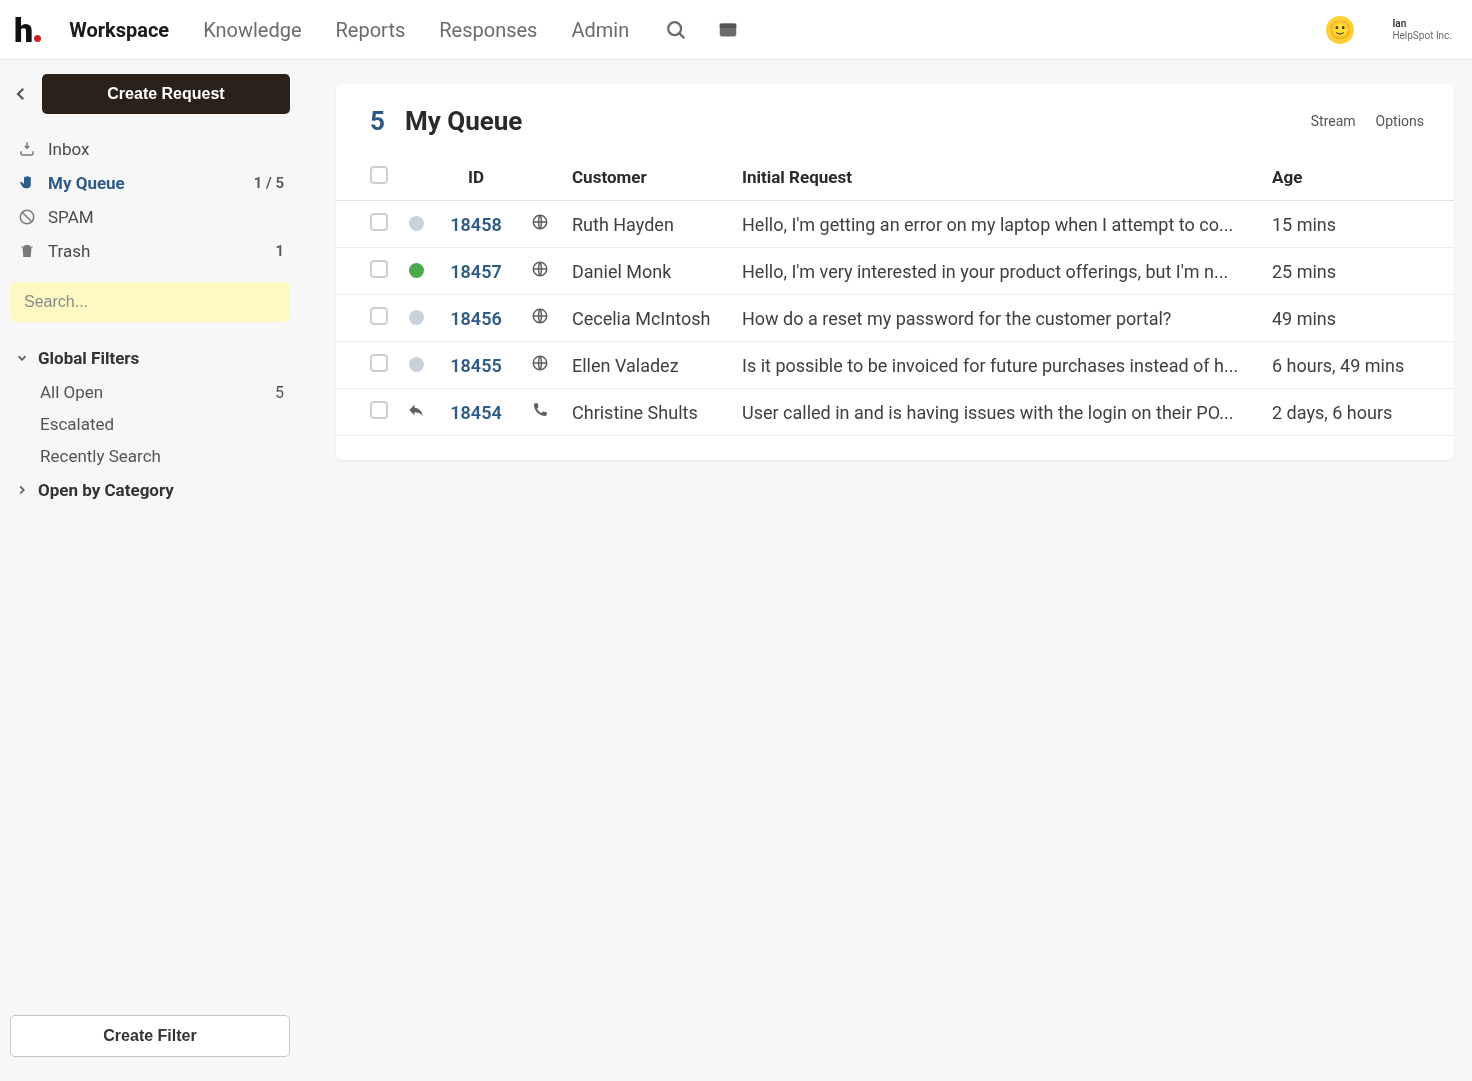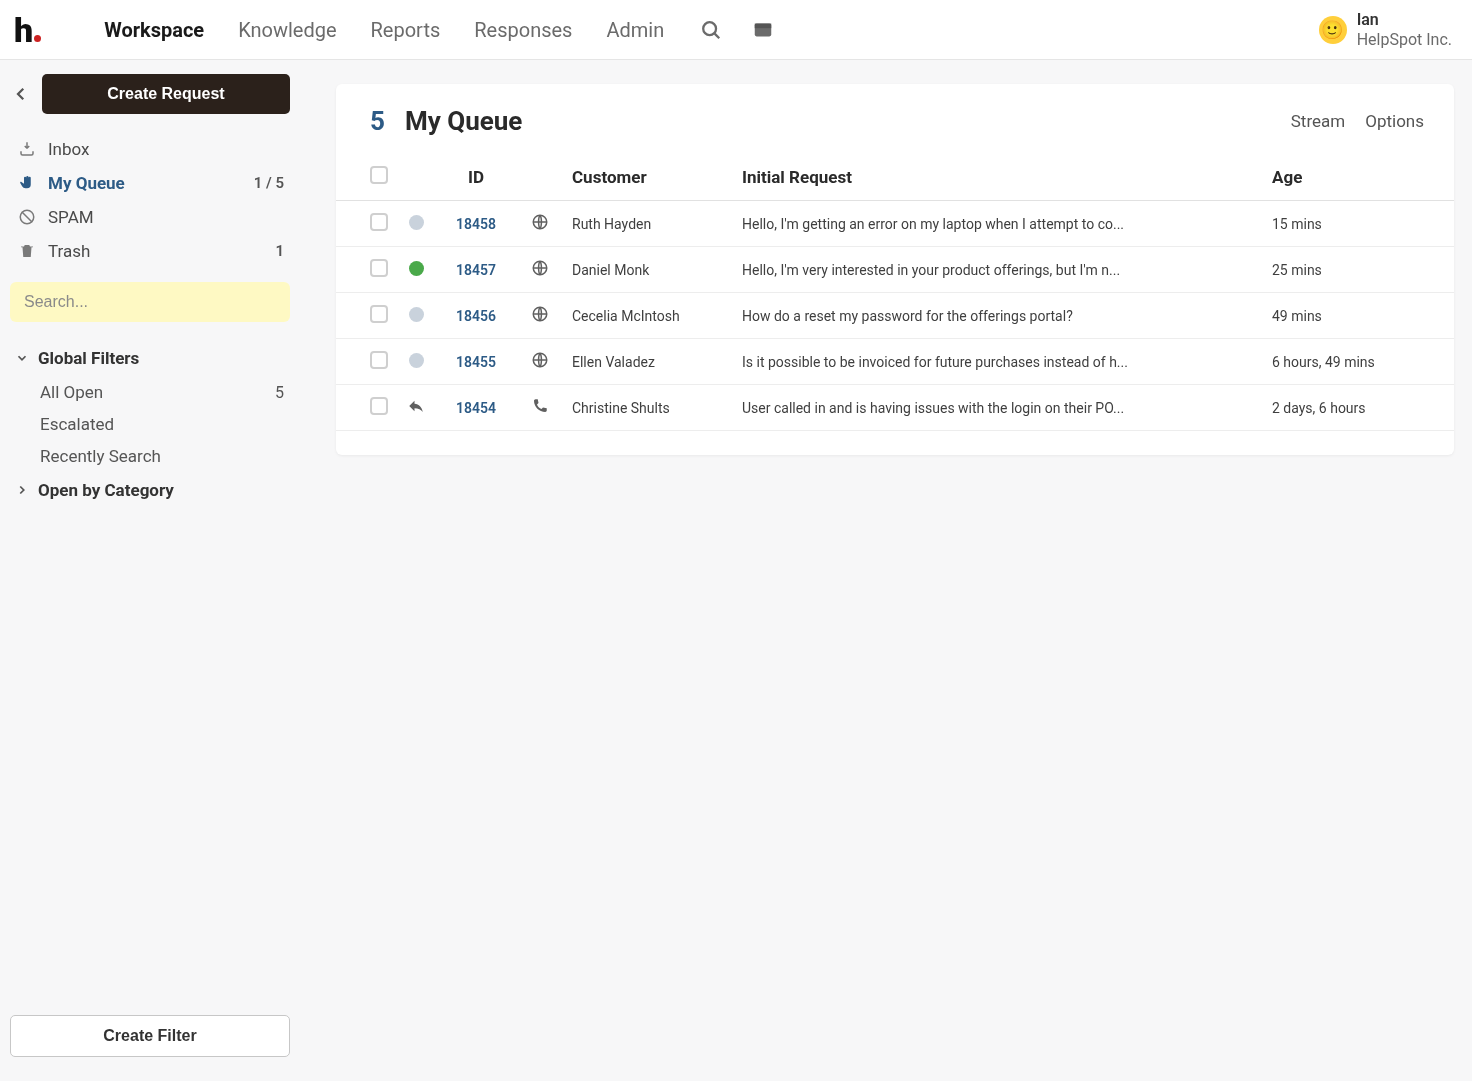--- a/index.html
+++ b/index.html
@@ -41,21 +41,20 @@
       height: 7px;
       border-radius: 50%;
       background: #cc2222;
       margin-left: 2px;
       margin-bottom: 4px;
     }
     .nav-items {
       display: flex;
       align-items: center;
       gap: 34px;
-      margin-left: 35px;
     }
     .nav-item {
       font-size: 20px;
       color: #6b6b6b;
       cursor: pointer;
     }
     .nav-item.active {
       color: #1a1a1a;
       font-weight: 700;
     }
@@ -82,22 +81,23 @@
       width: 28px;
       height: 28px;
       border-radius: 50%;
       background: #ffcf3b;
       display: flex;
       align-items: center;
       justify-content: center;
       font-size: 18px;
     }
     .user-block {
-      font-size: 16px;
+      font-size: 10px;
       line-height: 1.2;
+      margin-left: 28px;
     }
     .user-name { font-weight: 600; color: #333; }
     .user-org { color: #6b6b6b; }
 
     
     .layout {
       display: flex;
       height: calc(100% - 60px);
     }
     .sidebar {
@@ -252,40 +252,40 @@
       font-size: 26px;
       font-weight: 700;
       color: #2a2a2a;
     }
     .card-header-actions {
       margin-left: auto;
       display: flex;
       gap: 20px;
     }
     .card-action {
-      font-size: 17px;
+      font-size: 14px;
       color: #555;
       cursor: pointer;
     }
 
     
     table.requests {
       width: 100%;
       border-collapse: collapse;
     }
     table.requests thead th {
       font-size: 17px;
       font-weight: 700;
       color: #2a2a2a;
       text-align: left;
       padding: 12px 8px;
       border-bottom: 1px solid #e1e1e1;
     }
     table.requests tbody td {
-      font-size: 14px;
+      font-size: 18px;
       color: #3f3f3f;
       padding: 12px 8px;
       border-bottom: 1px solid #ededed;
       white-space: nowrap;
       overflow: hidden;
       text-overflow: ellipsis;
     }
     .col-check { width: 56px; padding-left: 34px !important; }
     .col-status { width: 40px; text-align: center; }
     .col-id { width: 80px; text-align: center !important; }
@@ -499,21 +499,21 @@
               <td class="col-check"><span class="checkbox"></span></td>
               <td class="col-status"><span class="status-dot status-gray"></span></td>
               <td class="col-id"><span class="id-link">18456</span></td>
               <td class="col-channel"><span class="channel-icon">
                   <svg viewBox="0 0 24 24" width="18" height="18" fill="none" stroke="currentColor" stroke-width="2">
                     <circle cx="12" cy="12" r="9"></circle>
                     <path d="M3 12h18M12 3c2.5 3 2.5 15 0 18M12 3c-2.5 3-2.5 15 0 18"></path>
                   </svg>
                 </span></td>
               <td class="col-customer">Cecelia McIntosh</td>
-              <td class="col-initial">How do a reset my password for the offerings portal?</td>
+              <td class="col-initial">How do a reset my password for the customer portal?</td>
               <td class="col-age">49 mins</td>
             </tr>
             <tr>
               <td class="col-check"><span class="checkbox"></span></td>
               <td class="col-status"><span class="status-dot status-gray"></span></td>
               <td class="col-id"><span class="id-link">18455</span></td>
               <td class="col-channel"><span class="channel-icon">
                   <svg viewBox="0 0 24 24" width="18" height="18" fill="none" stroke="currentColor" stroke-width="2">
                     <circle cx="12" cy="12" r="9"></circle>
                     <path d="M3 12h18M12 3c2.5 3 2.5 15 0 18M12 3c-2.5 3-2.5 15 0 18"></path>

